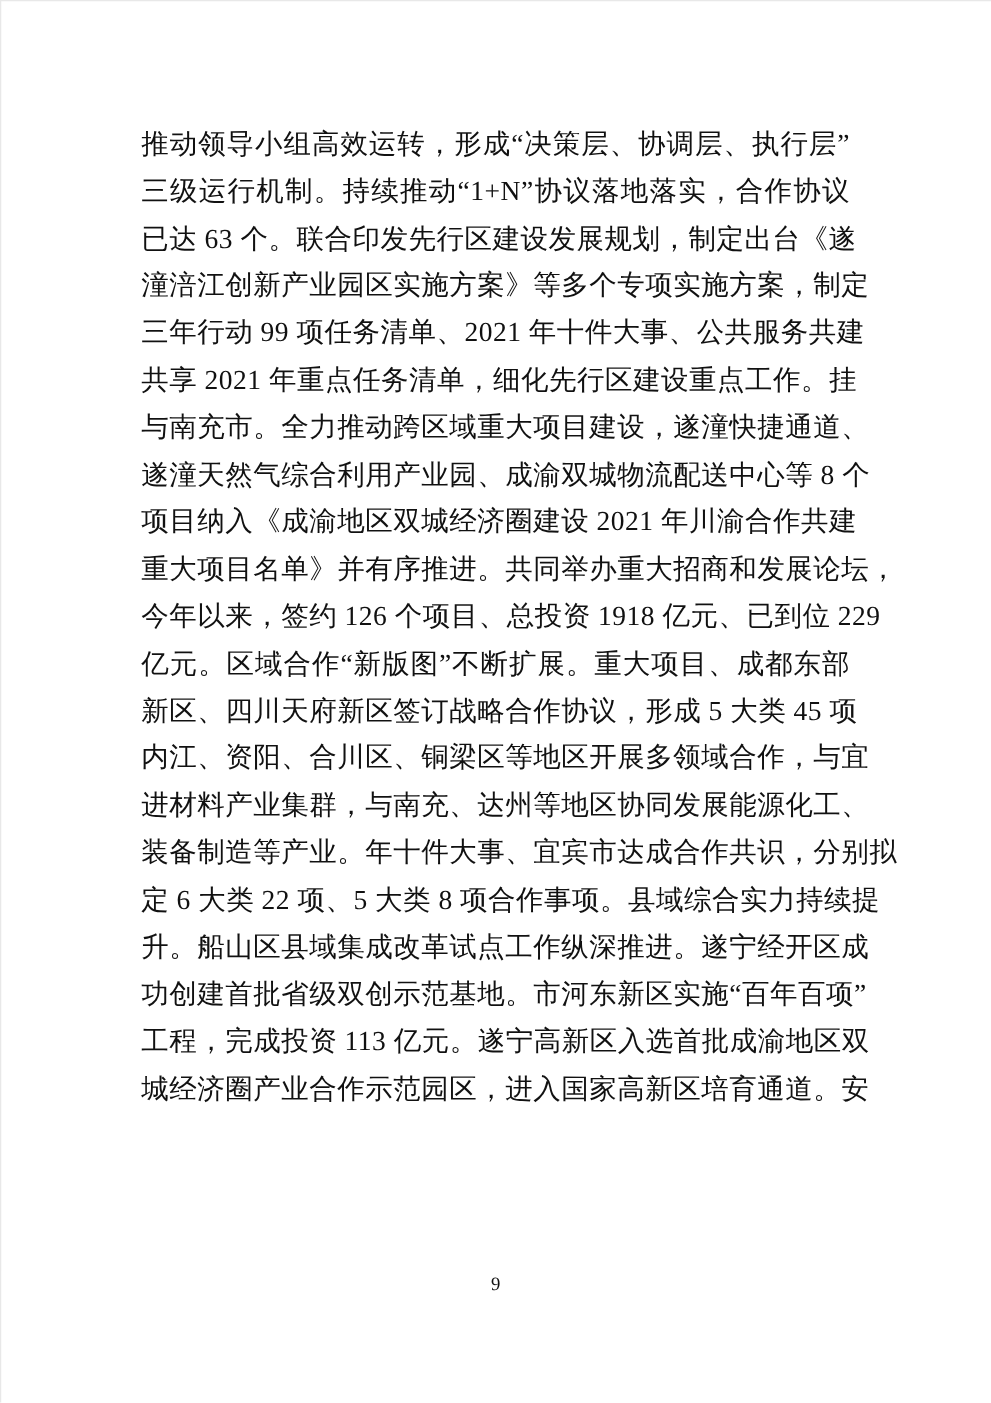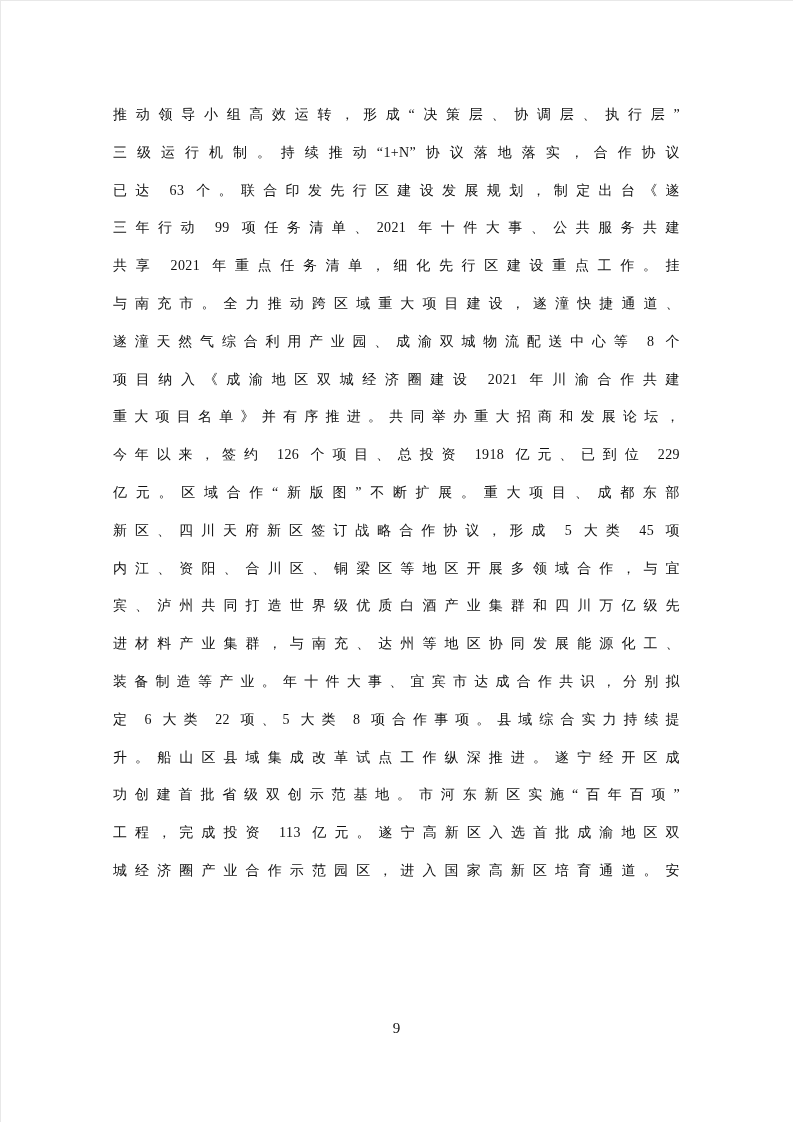--- a/index.html
+++ b/index.html
@@ -15,21 +15,21 @@
     overflow: hidden;
     font-family: "Liberation Serif", "DejaVu Serif", serif;
     box-shadow: inset 1px 1px 0 #e8e8e8;
   }
   .text-block {
     position: absolute;
     left: 113px;
     top: 96px;
     width: 567px;
     color: #111111;
-    font-size: 14px;
+    font-size: 22px;
     line-height: 37.8px;
     letter-spacing: 0.4px;
   }
   .line {
     height: 37.8px;
     text-align: justify;
     text-align-last: justify;
     text-justify: inter-character;
     white-space: nowrap;
     overflow: visible;
@@ -46,31 +46,31 @@
   }
 </style>
 </head>
 <body>
 
 <div class="page">
   <div class="text-block">
     <div class="line">推动领导小组高效运转，形成“决策层、协调层、执行层”</div>
     <div class="line">三级运行机制。持续推动“1+N”协议落地落实，合作协议</div>
     <div class="line">已达 63 个。联合印发先行区建设发展规划，制定出台《遂</div>
+    <div class="line">潼涪江创新产业园区实施方案》等多个专项实施方案，制定</div>
     <div class="line">三年行动 99 项任务清单、2021 年十件大事、公共服务共建</div>
     <div class="line">共享 2021 年重点任务清单，细化先行区建设重点工作。挂</div>
     <div class="line">与南充市。全力推动跨区域重大项目建设，遂潼快捷通道、</div>
     <div class="line">遂潼天然气综合利用产业园、成渝双城物流配送中心等 8 个</div>
     <div class="line">项目纳入《成渝地区双城经济圈建设 2021 年川渝合作共建</div>
     <div class="line">重大项目名单》并有序推进。共同举办重大招商和发展论坛，</div>
     <div class="line">今年以来，签约 126 个项目、总投资 1918 亿元、已到位 229</div>
     <div class="line">亿元。区域合作“新版图”不断扩展。重大项目、成都东部</div>
     <div class="line">新区、四川天府新区签订战略合作协议，形成 5 大类 45 项</div>
     <div class="line">内江、资阳、合川区、铜梁区等地区开展多领域合作，与宜</div>
-    <div class="line">宾、泸州共同打造世界级优质白酒产业集群和四川万亿级先</div>
     <div class="line">进材料产业集群，与南充、达州等地区协同发展能源化工、</div>
     <div class="line">装备制造等产业。年十件大事、宜宾市达成合作共识，分别拟</div>
     <div class="line">定 6 大类 22 项、5 大类 8 项合作事项。县域综合实力持续提</div>
     <div class="line">升。船山区县域集成改革试点工作纵深推进。遂宁经开区成</div>
     <div class="line">功创建首批省级双创示范基地。市河东新区实施“百年百项”</div>
     <div class="line">工程，完成投资 113 亿元。遂宁高新区入选首批成渝地区双</div>
     <div class="line">城经济圈产业合作示范园区，进入国家高新区培育通道。安</div>
   </div>
   <div class="page-footer">9</div>
 </div>

